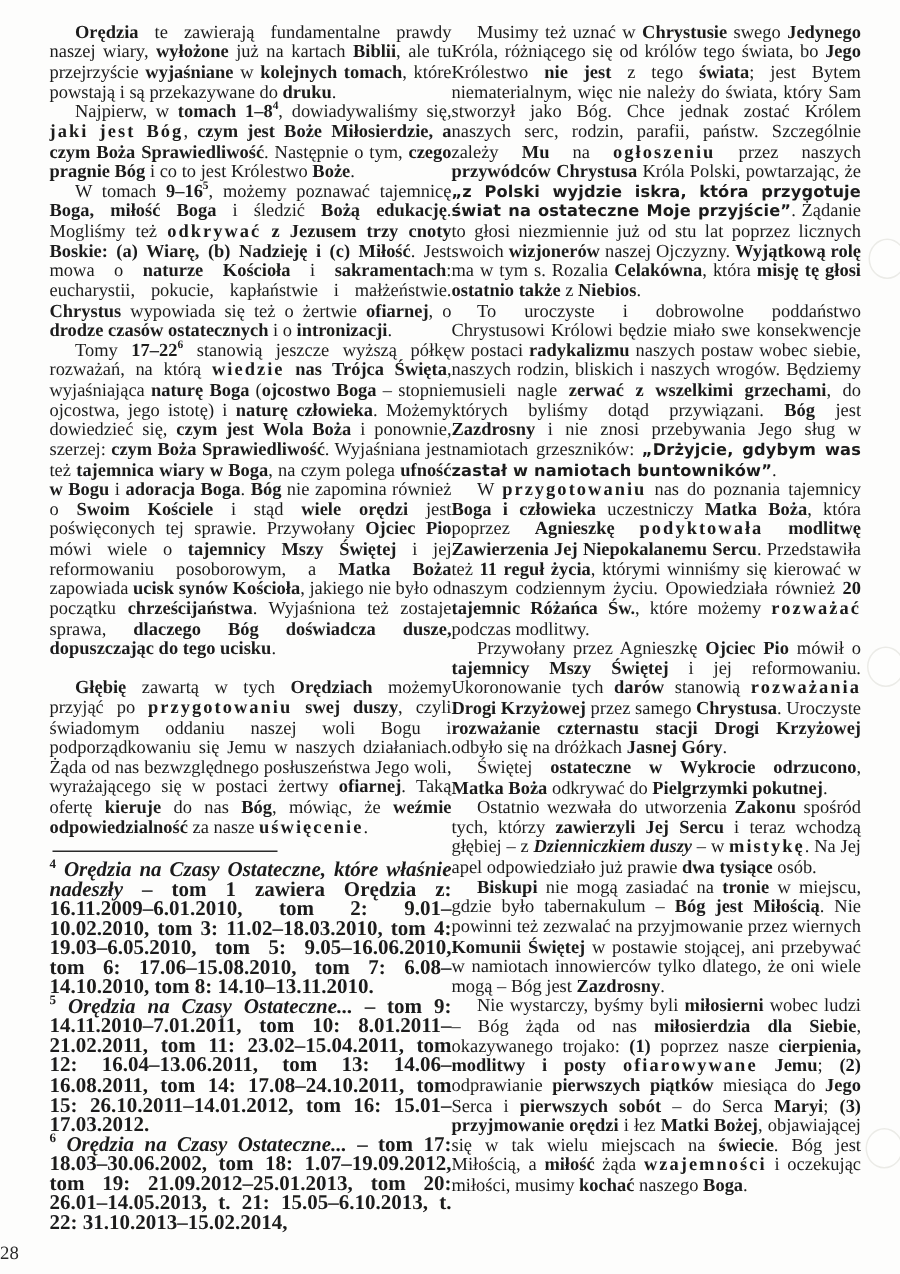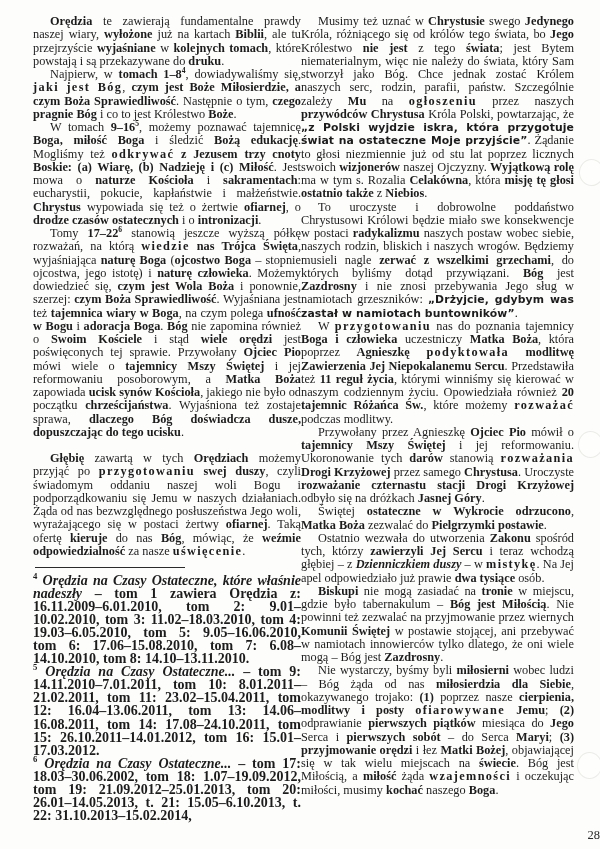--- a/index.html
+++ b/index.html
@@ -32,21 +32,21 @@
   .fn-rule {
     width: 150px; height: 0;
     border-top: 1.4px solid #2a2a2a;
     margin: 9px 0 6px 2px;
   }
   .footnotes { font-size: 14px; line-height: 13.05px; font-weight: bold; text-align: justify; }
   .footnotes .para { text-indent: 0; }
   .page-number {
     position: absolute;
     left: 0; right: 0; bottom: 6px;
-    text-align: right;
+    text-align: left;
     font-size: 12.5px;
     color: #2a2a2a;
   }
   .hole {
     position: absolute;
     width: 25px; height: 27px;
     border-radius: 50%;
     border: 1.5px solid #ebebe7;
     background: #fefefd;
   }
@@ -73,21 +73,21 @@
           <p class="para"><span class="s-sup">5</span><span> </span><span class="s-bi">Orędzia na Czasy Ostateczne...</span><span> – tom 9: 14.11.2010–7.01.2011, tom 10: 8.01.2011–21.02.2011, tom 11: 23.02–15.04.2011, tom 12: 16.04–13.06.2011, tom 13: 14.06–16.08.2011, tom 14: 17.08–24.10.2011, tom 15: 26.10.2011–14.01.2012, tom 16: 15.01–17.03.2012.</span></p>
           <p class="para"><span class="s-sup">6</span><span> </span><span class="s-bi">Orędzia na Czasy Ostateczne...</span><span> – tom 17: 18.03–30.06.2002, tom 18: 1.07–19.09.2012, tom 19: 21.09.2012–25.01.2013, tom 20: 26.01–14.05.2013, t. 21: 15.05–6.10.2013, t. 22: 31.10.2013–15.02.2014,</span></p>
         </div>
     </div>
     <div class="col col-right">
       <div class="body-text">
           <p class="para"><span>Musimy też uznać w </span><span class="s-b">Chrystusie</span><span> swego </span><span class="s-b">Jedynego</span><span> Króla, różniącego się od królów tego świata, bo </span><span class="s-b">Jego</span><span> Królestwo </span><span class="s-b">nie jest</span><span> z tego </span><span class="s-b">świata</span><span>; jest Bytem niematerialnym, więc nie należy do świata, który Sam stworzył jako Bóg. Chce jednak zostać Królem naszych serc, rodzin, parafii, państw. Szczególnie zależy </span><span class="s-b">Mu</span><span> na </span><span class="s-bs">ogłoszeniu</span><span> przez naszych </span><span class="s-b">przywódców Chrystusa</span><span> Króla Polski, powtarzając, że </span><span class="s-q">„z Polski wyjdzie iskra, która przygotuje świat na ostateczne Moje przyjście”</span><span>. Żądanie to głosi niezmiennie już od stu lat poprzez licznych swoich </span><span class="s-b">wizjonerów</span><span> naszej Ojczyzny. </span><span class="s-b">Wyjątkową rolę</span><span> ma w tym s. Rozalia </span><span class="s-b">Celakówna</span><span>, która </span><span class="s-b">misję tę głosi ostatnio także</span><span> z </span><span class="s-b">Niebios</span><span>.</span></p>
           <p class="para"><span>To uroczyste i dobrowolne poddaństwo Chrystusowi Królowi będzie miało swe konsekwencje w postaci </span><span class="s-b">radykalizmu</span><span> naszych postaw wobec siebie, naszych rodzin, bliskich i naszych wrogów. Będziemy musieli nagle </span><span class="s-b">zerwać z wszelkimi grzechami</span><span>, do których byliśmy dotąd przywiązani. </span><span class="s-b">Bóg</span><span> jest </span><span class="s-b">Zazdrosny</span><span> i nie znosi przebywania Jego sług w namiotach grzeszników: </span><span class="s-q">„Drżyjcie, gdybym was zastał w namiotach buntowników”</span><span>.</span></p>
           <p class="para"><span>W </span><span class="s-bs">przygotowaniu</span><span> nas do poznania tajemnicy </span><span class="s-b">Boga i człowieka</span><span> uczestniczy </span><span class="s-b">Matka Boża</span><span>, która poprzez </span><span class="s-b">Agnieszkę</span><span> </span><span class="s-bs">podyktowała</span><span> </span><span class="s-b">modlitwę Zawierzenia Jej Niepokalanemu Sercu</span><span>. Przedstawiła też </span><span class="s-b">11 reguł życia</span><span>, którymi winniśmy się kierować w naszym codziennym życiu. Opowiedziała również </span><span class="s-b">20 tajemnic Różańca Św.</span><span>, które możemy </span><span class="s-bs">rozważać</span><span> podczas modlitwy.</span></p>
           <p class="para"><span>Przywołany przez Agnieszkę </span><span class="s-b">Ojciec Pio</span><span> mówił o </span><span class="s-b">tajemnicy Mszy Świętej</span><span> i jej reformowaniu. Ukoronowanie tych </span><span class="s-b">darów</span><span> stanowią </span><span class="s-bs">rozważania</span><span> </span><span class="s-b">Drogi Krzyżowej</span><span> przez samego </span><span class="s-b">Chrystusa</span><span>. Uroczyste </span><span class="s-b">rozważanie czternastu stacji Drogi Krzyżowej</span><span> odbyło się na dróżkach </span><span class="s-b">Jasnej Góry</span><span>.</span></p>
-          <p class="para"><span>Świętej </span><span class="s-b">ostateczne w Wykrocie odrzucono</span><span>, </span><span class="s-b">Matka Boża</span><span> zezwalać do </span><span class="s-b">Pielgrzymki postawie</span><span>.</span></p>
+          <p class="para"><span>Świętej </span><span class="s-b">ostateczne w Wykrocie odrzucono</span><span>, </span><span class="s-b">Matka Boża</span><span> odkrywać do </span><span class="s-b">Pielgrzymki pokutnej</span><span>.</span></p>
           <p class="para"><span>Ostatnio wezwała do utworzenia </span><span class="s-b">Zakonu</span><span> spośród tych, którzy </span><span class="s-b">zawierzyli Jej Sercu</span><span> i teraz wchodzą głębiej – z </span><span class="s-bi">Dzienniczkiem duszy</span><span> – w </span><span class="s-bs">mistykę</span><span>. Na Jej apel odpowiedziało już prawie </span><span class="s-b">dwa tysiące</span><span> osób.</span></p>
           <p class="para"><span class="s-b">Biskupi</span><span> nie mogą zasiadać na </span><span class="s-b">tronie</span><span> w miejscu, gdzie było tabernakulum – </span><span class="s-b">Bóg jest Miłością</span><span>. Nie powinni też zezwalać na przyjmowanie przez wiernych </span><span class="s-b">Komunii Świętej</span><span> w postawie stojącej, ani przebywać w namiotach innowierców tylko dlatego, że oni wiele mogą – Bóg jest </span><span class="s-b">Zazdrosny</span><span>.</span></p>
           <p class="para"><span>Nie wystarczy, byśmy byli </span><span class="s-b">miłosierni</span><span> wobec ludzi – Bóg żąda od nas </span><span class="s-b">miłosierdzia dla Siebie</span><span>, okazywanego trojako: </span><span class="s-b">(1)</span><span> poprzez nasze </span><span class="s-b">cierpienia, modlitwy i posty</span><span> </span><span class="s-bs">ofiarowywane</span><span> </span><span class="s-b">Jemu</span><span>; </span><span class="s-b">(2)</span><span> odprawianie </span><span class="s-b">pierwszych piątków</span><span> miesiąca do </span><span class="s-b">Jego</span><span> Serca i </span><span class="s-b">pierwszych sobót</span><span> – do Serca </span><span class="s-b">Maryi</span><span>; </span><span class="s-b">(3) przyjmowanie orędzi</span><span> i łez </span><span class="s-b">Matki Bożej</span><span>, objawiającej się w tak wielu miejscach na </span><span class="s-b">świecie</span><span>. Bóg jest Miłością, a </span><span class="s-b">miłość</span><span> żąda </span><span class="s-bs">wzajemności</span><span> i oczekując miłości, musimy </span><span class="s-b">kochać</span><span> naszego </span><span class="s-b">Boga</span><span>.</span></p>
         </div>
     </div>
   </div>
 
   <div class="hole hole-1"></div>
   <div class="hole hole-2"></div>
   <div class="hole hole-3"></div>

